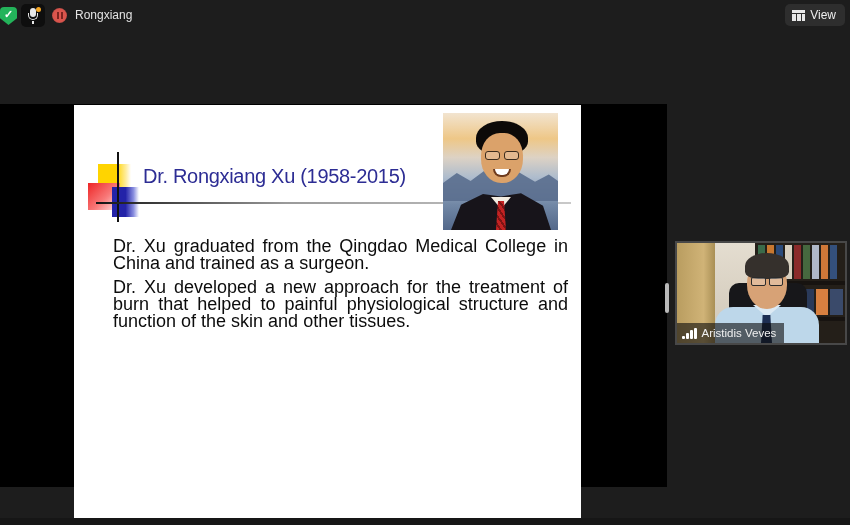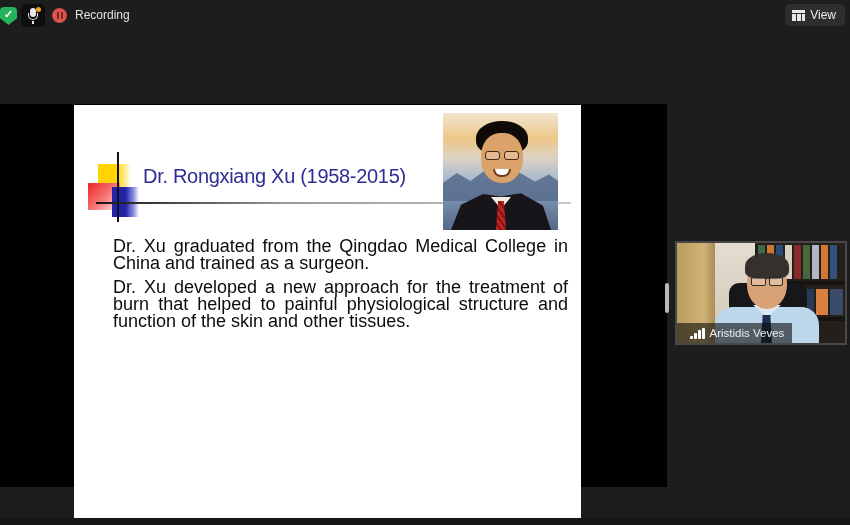--- a/index.html
+++ b/index.html
@@ -89,21 +89,21 @@
   .books2 { position:absolute; left:78px; top:44px; width:90px; height:30px; display:flex; gap:2px; padding:2px; }
   .books2 i { flex:1; }
   .chair { position:absolute; left:52px; top:40px; width:78px; height:60px; background:#17171a; border-radius:10px 10px 0 0; }
   .p-shirt { position:absolute; left:38px; top:64px; width:104px; height:36px; background:#bdd7ea; border-radius:18px 18px 0 0; }
   .p-tie { position:absolute; left:84px; top:72px; width:11px; height:28px; background:#1d2e52; clip-path:polygon(15% 0,85% 0,100% 100%,0 100%); }
   .p-collar { position:absolute; left:76px; top:62px; width:28px; height:12px; background:#ddeaf4; clip-path:polygon(0 0,50% 100%,100% 0); }
   .p-head { position:absolute; left:70px; top:18px; width:40px; height:48px; background:#d7a276; border-radius:46% 46% 50% 50%; }
   .p-hair { position:absolute; left:68px; top:10px; width:44px; height:26px; background:#35302c; border-radius:50% 50% 30% 30%; }
   .p-glasses { position:absolute; left:74px; top:34px; width:32px; height:9px; display:flex; gap:3px; }
   .p-glasses i { flex:1; border:1.5px solid #2b2b2b; border-radius:2px; background:rgba(250,250,250,.28); }
-  .name-tag { position:absolute; left:0; bottom:0; height:20px; padding:0 8px 0 13px;
+  .name-tag { position:absolute; left:0; bottom:0; height:20px; padding:0 8px 0 5px;
     background:rgba(10,10,10,.6); display:flex; align-items:center; gap:5px; }
   .name-tag .txt { color:#f0f0f0; font-size:11.5px; }
   .bars { display:flex; align-items:flex-end; gap:1.5px; height:11px; }
   .bars i { width:2.5px; background:#fff; border-radius:1px; }
   .bars i:nth-child(1){ height:3px; } .bars i:nth-child(2){ height:6px; }
   .bars i:nth-child(3){ height:9px; } .bars i:nth-child(4){ height:11px; }
   .bottom-strip { position:absolute; left:0; bottom:0; width:850px; height:7px; background:#161616; }
 </style>
 </head>
 <body>
@@ -112,21 +112,21 @@
   <div class="shield">✓</div>
   <div class="micbtn">
     <span class="mic-body"></span>
     <span class="mic-stand"></span>
     <span class="mic-base"></span>
     <span class="mic-dot"></span>
   </div>
   <div class="recdot">
     <span class="pause"></span>
   </div>
-  <div class="rec-label">Recording</div>
+  <div class="rec-label">Rongxiang</div>
   <div class="viewbtn">
     <span class="grid-icon">
         <span></span>
         <span></span>
         <span></span>
         <span></span>
       </span>
     <span>View</span>
   </div>
 </div>

